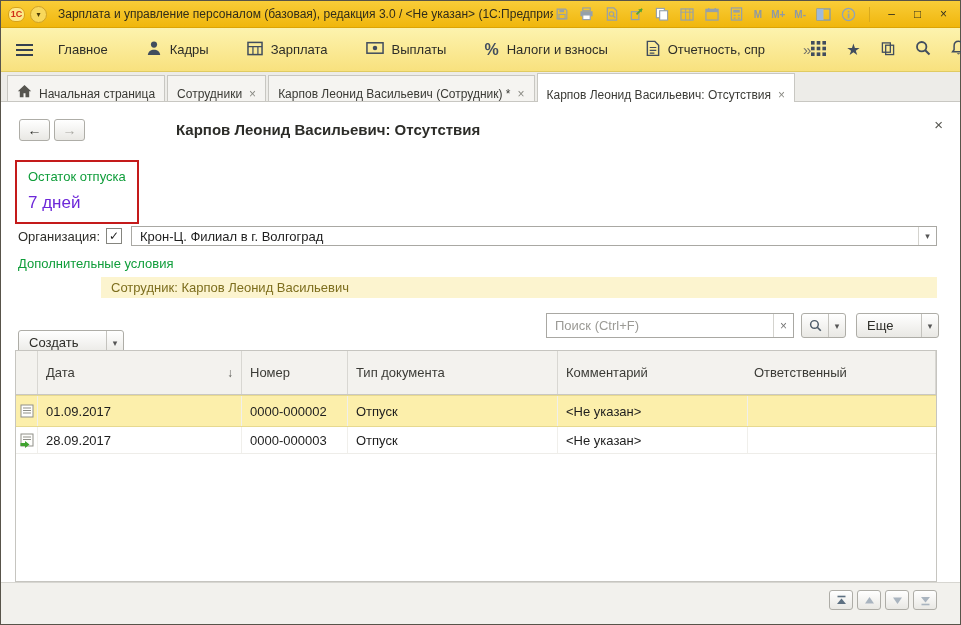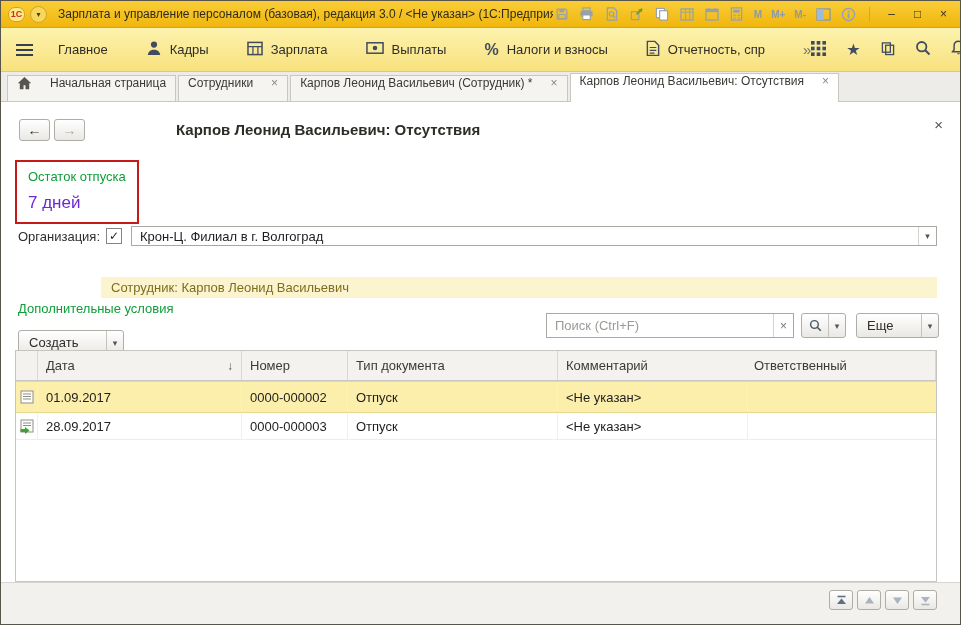--- a/index.html
+++ b/index.html
@@ -23,21 +23,21 @@
   .menubar { flex:0 0 44px; background:linear-gradient(#fdf3ae,#f8e17e); border-bottom:1px solid #e0cb62; display:flex; align-items:center; padding:0 14px; }
   .mb-burger { margin-right:24px; display:flex; align-items:center; }
   .mb-item { display:flex; align-items:center; gap:8px; margin-right:38px; font-size:13px; color:#2d2d28; white-space:nowrap; }
   .mb-percent { font-size:16px; font-weight:bold; color:#414d5e; }
   .mb-chevron { color:#70706a; font-size:15px; margin-right:0; }
   .mb-right { margin-left:auto; display:flex; align-items:center; gap:20px; padding-right:4px; }
   .mb-star { font-size:16px; color:#414d5e; line-height:1; }
 
   
   .tabbar { flex:0 0 30px; background:#edece8; border-bottom:1px solid #c8c7c2; display:flex; align-items:flex-end; padding-left:6px; }
-  .tab { height:26px; margin-right:2px; background:#f5f4f1; border:1px solid #c8c7c2; border-bottom:none; display:flex; align-items:flex-start; gap:18px; padding:0 9px; font-size:12px; color:#3a3a35; white-space:nowrap; }
+  .tab { height:26px; margin-right:2px; background:#f5f4f1; border:1px solid #c8c7c2; border-bottom:none; display:flex; align-items:flex-end; gap:7px; padding:0 9px; font-size:12px; color:#3a3a35; white-space:nowrap; }
   .tab.active { height:29px; background:#fff; margin-bottom:-1px; }
   .tab-close { color:#8a8a84; font-size:12px; }
 
   
   .content { flex:1; position:relative; background:#fff; overflow:hidden; }
   .uibtn { background:linear-gradient(#ffffff,#e9e8e4); border:1px solid #aeada7; border-radius:3px; display:inline-flex; align-items:center; justify-content:center; }
   .nav { position:absolute; left:18px; top:17px; display:flex; gap:4px; }
   .nav .uibtn { width:31px; height:22px; font-size:14px; color:#2d2d28; }
   .nav .fwd { color:#a9a8a2; }
   .page-title { position:absolute; left:175px; top:19px; font-size:15px; font-weight:600; color:#2c2c28; }
@@ -49,41 +49,41 @@
   .report-box { position:absolute; right:20px; top:87px; border:2px solid #c41a1a; padding:4px 7px; }
   .report-link { color:#0d6cc1; text-decoration:underline; font-size:13px; }
 
   .org-row { position:absolute; left:17px; right:23px; top:123px; height:22px; display:flex; align-items:center; }
   .org-label { width:88px; font-size:13px; color:#2e2e2a; }
   .checkbox { width:16px; height:16px; border:1px solid #85857f; background:#fff; display:flex; align-items:center; justify-content:center; font-size:12px; color:#1e1e1e; margin-right:9px; }
   .combo { flex:1; height:20px; border:1px solid #a9a8a3; background:#fff; display:flex; align-items:center; }
   .combo-val { flex:1; padding:0 8px; font-size:13px; color:#1e1e1e; white-space:nowrap; overflow:hidden; }
   .combo-btn { width:18px; height:100%; display:flex; align-items:center; justify-content:center; color:#555; font-size:9px; border-left:1px solid #d4d3ce; }
 
-  .cond-link { position:absolute; left:17px; top:154px; color:#0f9d3a; font-size:13px;margin-top:45px; }
+  .cond-link { position:absolute; left:17px; top:154px; color:#0f9d3a; font-size:13px; }
   .emp-band { position:absolute; left:100px; right:23px; top:175px; height:21px; background:#fcf4cf; color:#7d6e1e; font-size:13px; line-height:21px; padding-left:10px; white-space:nowrap; overflow:hidden; }
 
   .cmdbar { position:absolute; left:17px; right:23px; top:211px; height:25px; }
   .split { height:25px; }
   .split .lbl { padding:0 10px; font-size:13px; color:#2d2d28; }
   .caret-seg { width:17px; align-self:stretch; border-left:1px solid #c4c3be; display:flex; align-items:center; justify-content:center; font-size:9px; color:#555; }
   .create { position:absolute; left:0; top:17px; width:106px; justify-content:flex-start; }
   .create .lbl { flex:1; text-align:left; }
   .searchbox { position:absolute; left:528px; top:0; width:248px; height:25px; border:1px solid #a9a8a3; background:#fff; display:flex; }
   .searchbox input { flex:1; border:none; outline:none; padding:0 8px; font-size:13px; font-family:inherit; color:#1e1e1e; background:transparent; min-width:0; }
   .searchbox input::placeholder { color:#9b9a95; }
   .search-clear { width:20px; border-left:1px solid #d4d3ce; display:flex; align-items:center; justify-content:center; color:#777; font-size:12px; }
   .magbtn { position:absolute; left:783px; top:0; width:45px; }
   .magbtn .lbl { flex:1; display:flex; justify-content:center; padding:0; }
   .morebtn { position:absolute; left:838px; top:0; width:83px; }
   .morebtn .lbl { flex:1; text-align:left; }
 
   .list { position:absolute; left:14px; right:23px; top:248px; bottom:42px; border:1px solid #c6c5c0; background:#fff; }
   .lrow { display:flex; }
-  .lhead { background:#f3f2ee; border-bottom:1px solid #c9c8c3; height:30px; }
+  .lhead { background:#f3f2ee; border-bottom:1px solid #c9c8c3; height:44px; }
   .cell { display:flex; align-items:center; padding:0 8px; font-size:13px; overflow:hidden; white-space:nowrap; }
   .lhead .cell { color:#3b3b36; border-right:1px solid #d8d7d2; }
   .lbody-row { height:27px; border-bottom:1px solid #eeede9; }
   .lbody-row .cell { color:#1e1e1e; border-right:1px solid #f0efeb; }
   .c-icon { flex:0 0 22px; padding:0; justify-content:center; }
   .c-date { flex:0 0 204px; }
   .lhead .c-date { justify-content:space-between; }
   .c-num { flex:0 0 106px; }
   .c-type { flex:0 0 210px; }
   .c-resp { flex:0 0 190px; }

